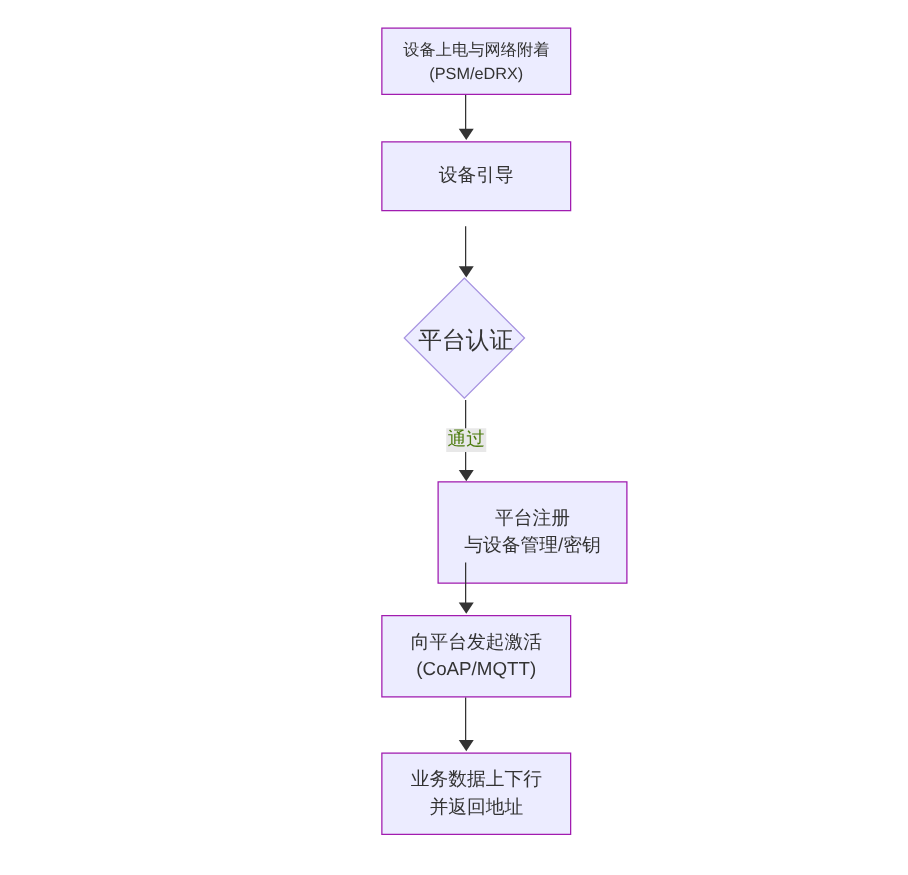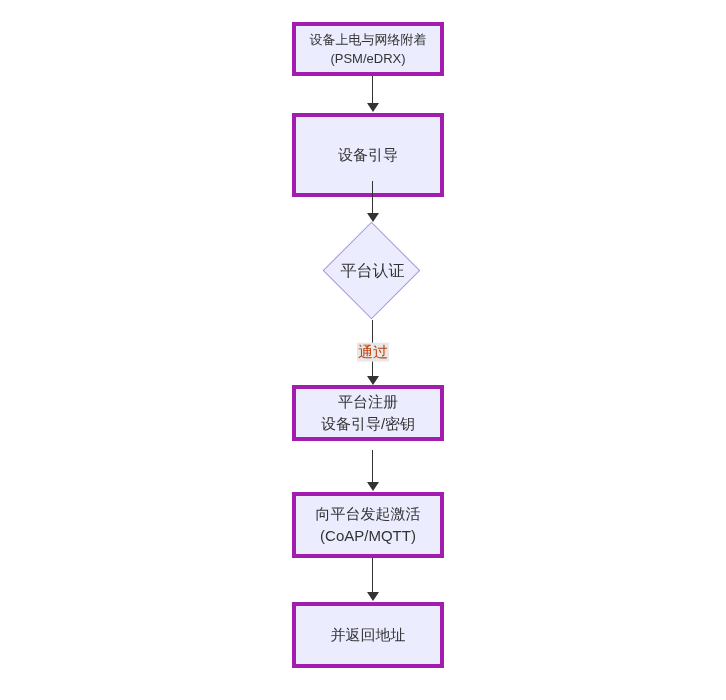--- a/index.html
+++ b/index.html
@@ -11,38 +11,38 @@
   .canvas {
     position: relative;
     width: 726px;
     height: 700px;
     background: #ffffff;
     overflow: hidden;
   }
   
   .node {
     position: absolute;
-    left: 292px;
+    left: 305px;
     width: 152px;
     box-sizing: border-box;
     background: #ECECFF;
-    border: 4px solid #a21caf;
+    border: 1px solid #a21caf;
     color: #333333;
     display: flex;
     flex-direction: column;
     align-items: center;
     justify-content: center;
     text-align: center;
     font-size: 15px;
     line-height: 1.5;
   }
   .node .line { white-space: nowrap; }
   .node-1 { top: 22px;  height: 54px; font-size: 13px; }
-  .node-2 { top: 113px; height: 84px; }
-  .node-3 { top: 385px; height: 56px; }
+  .node-2 { top: 113px; height: 56px; }
+  .node-3 { top: 385px; height: 82px; margin-left: 45px; }
   .node-4 { top: 492px; height: 66px; }
   .node-5 { top: 602px; height: 66px; }
 
   
   .edge { position: absolute; left: 0; top: 0; width: 726px; height: 0; }
   .shaft {
     position: absolute;
     left: 372px;
     width: 1px;
     background: #333333;
@@ -89,32 +89,32 @@
   .diamond-label {
     position: absolute;
     left: 0;
     top: 0;
     width: 100%;
     height: 100%;
     display: flex;
     align-items: center;
     justify-content: center;
     color: #333333;
-    font-size: 16px;
+    font-size: 19px;
     white-space: nowrap;
   }
 
   
   .edge-label {
     position: absolute;
     left: 373px;
     top: 352px;
     transform: translate(-50%, -50%);
     background: #e8e8e8;
-    color: #c2410c;
+    color: #4d7c0f;
     font-size: 15px;
     line-height: 1.25;
     padding: 0 1px;
     white-space: nowrap;
     text-align: right;
   }
 </style>
 </head>
 <body>
 
@@ -145,35 +145,36 @@
   </div>
 
   <div class="edge edge-3">
     <div class="shaft"></div>
     <div class="head"></div>
   </div>
   <div class="edge-label">通过</div>
 
   <div class="node node-3">
     <div class="line">平台注册</div>
-    <div class="line">设备引导/密钥</div>
+    <div class="line">与设备管理/密钥</div>
   </div>
 
   <div class="edge edge-4">
     <div class="shaft"></div>
     <div class="head"></div>
   </div>
 
   <div class="node node-4">
     <div class="line">向平台发起激活</div>
     <div class="line">(CoAP/MQTT)</div>
   </div>
 
   <div class="edge edge-5">
     <div class="shaft"></div>
     <div class="head"></div>
   </div>
 
   <div class="node node-5">
+    <div class="line">业务数据上下行</div>
     <div class="line">并返回地址</div>
   </div>
 
 </div>
 
 </body></html>

